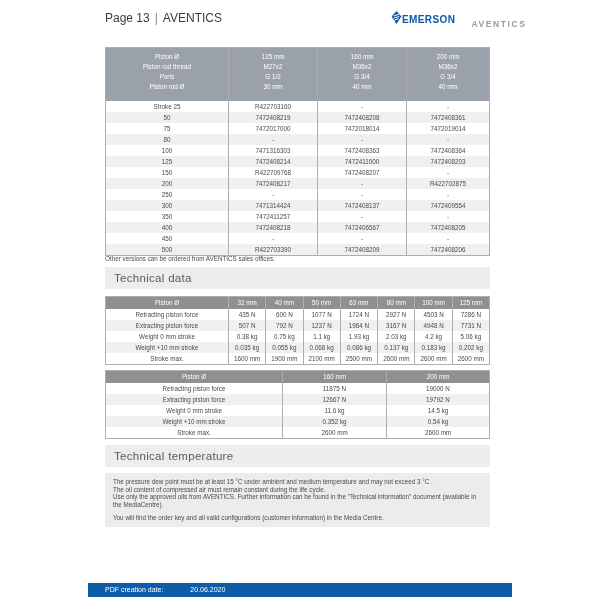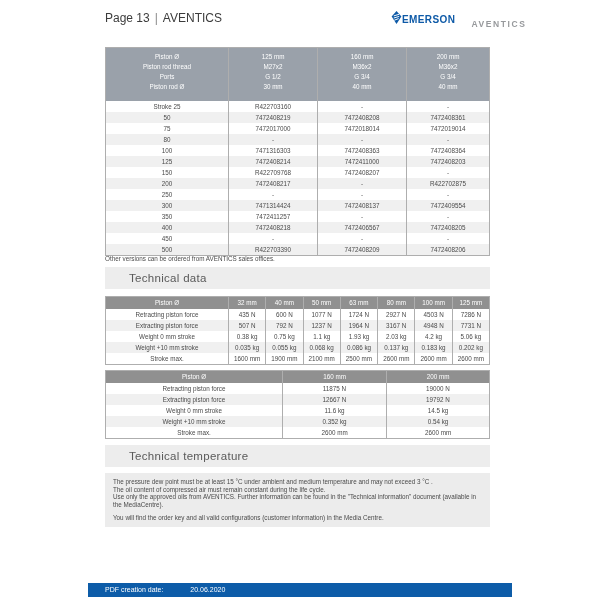--- a/index.html
+++ b/index.html
@@ -31,21 +31,21 @@
   .order { left:105px; top:47px; width:385px; font-size:6.3px; }
   .order thead th { background:#9aa1aa; color:#ffffff; height:10px; line-height:10px; }
   .order thead tr:first-child th { padding-top:4px; }
   .order thead tr:last-child th { padding-bottom:9px; }
   .order tbody td { height:11px; line-height:11px; color:#4a4a4a; }
 
   .note { position:absolute; left:105px; top:255px; font-size:6.3px; color:#4a4a4a; }
 
   
   .band { position:absolute; left:105px; width:385px; height:22px; background:#ededed;
-          color:#5a5a5a; font-size:11.5px; line-height:22px; padding-left:24px; letter-spacing:0.3px; }
+          color:#5a5a5a; font-size:11.5px; line-height:22px; padding-left:9px; letter-spacing:0.3px; }
   .band-data { top:267px; }
   .band-info { top:445px; }
 
   
   .tech { left:105px; width:385px; font-size:6.3px; }
   .tech thead th { background:#909090; color:#ffffff; height:12px; line-height:12px; }
   .tech tbody td { height:11px; line-height:11px; color:#4a4a4a; }
   .tech1 { top:296px; }
   .tech2 { top:370px; }
 

